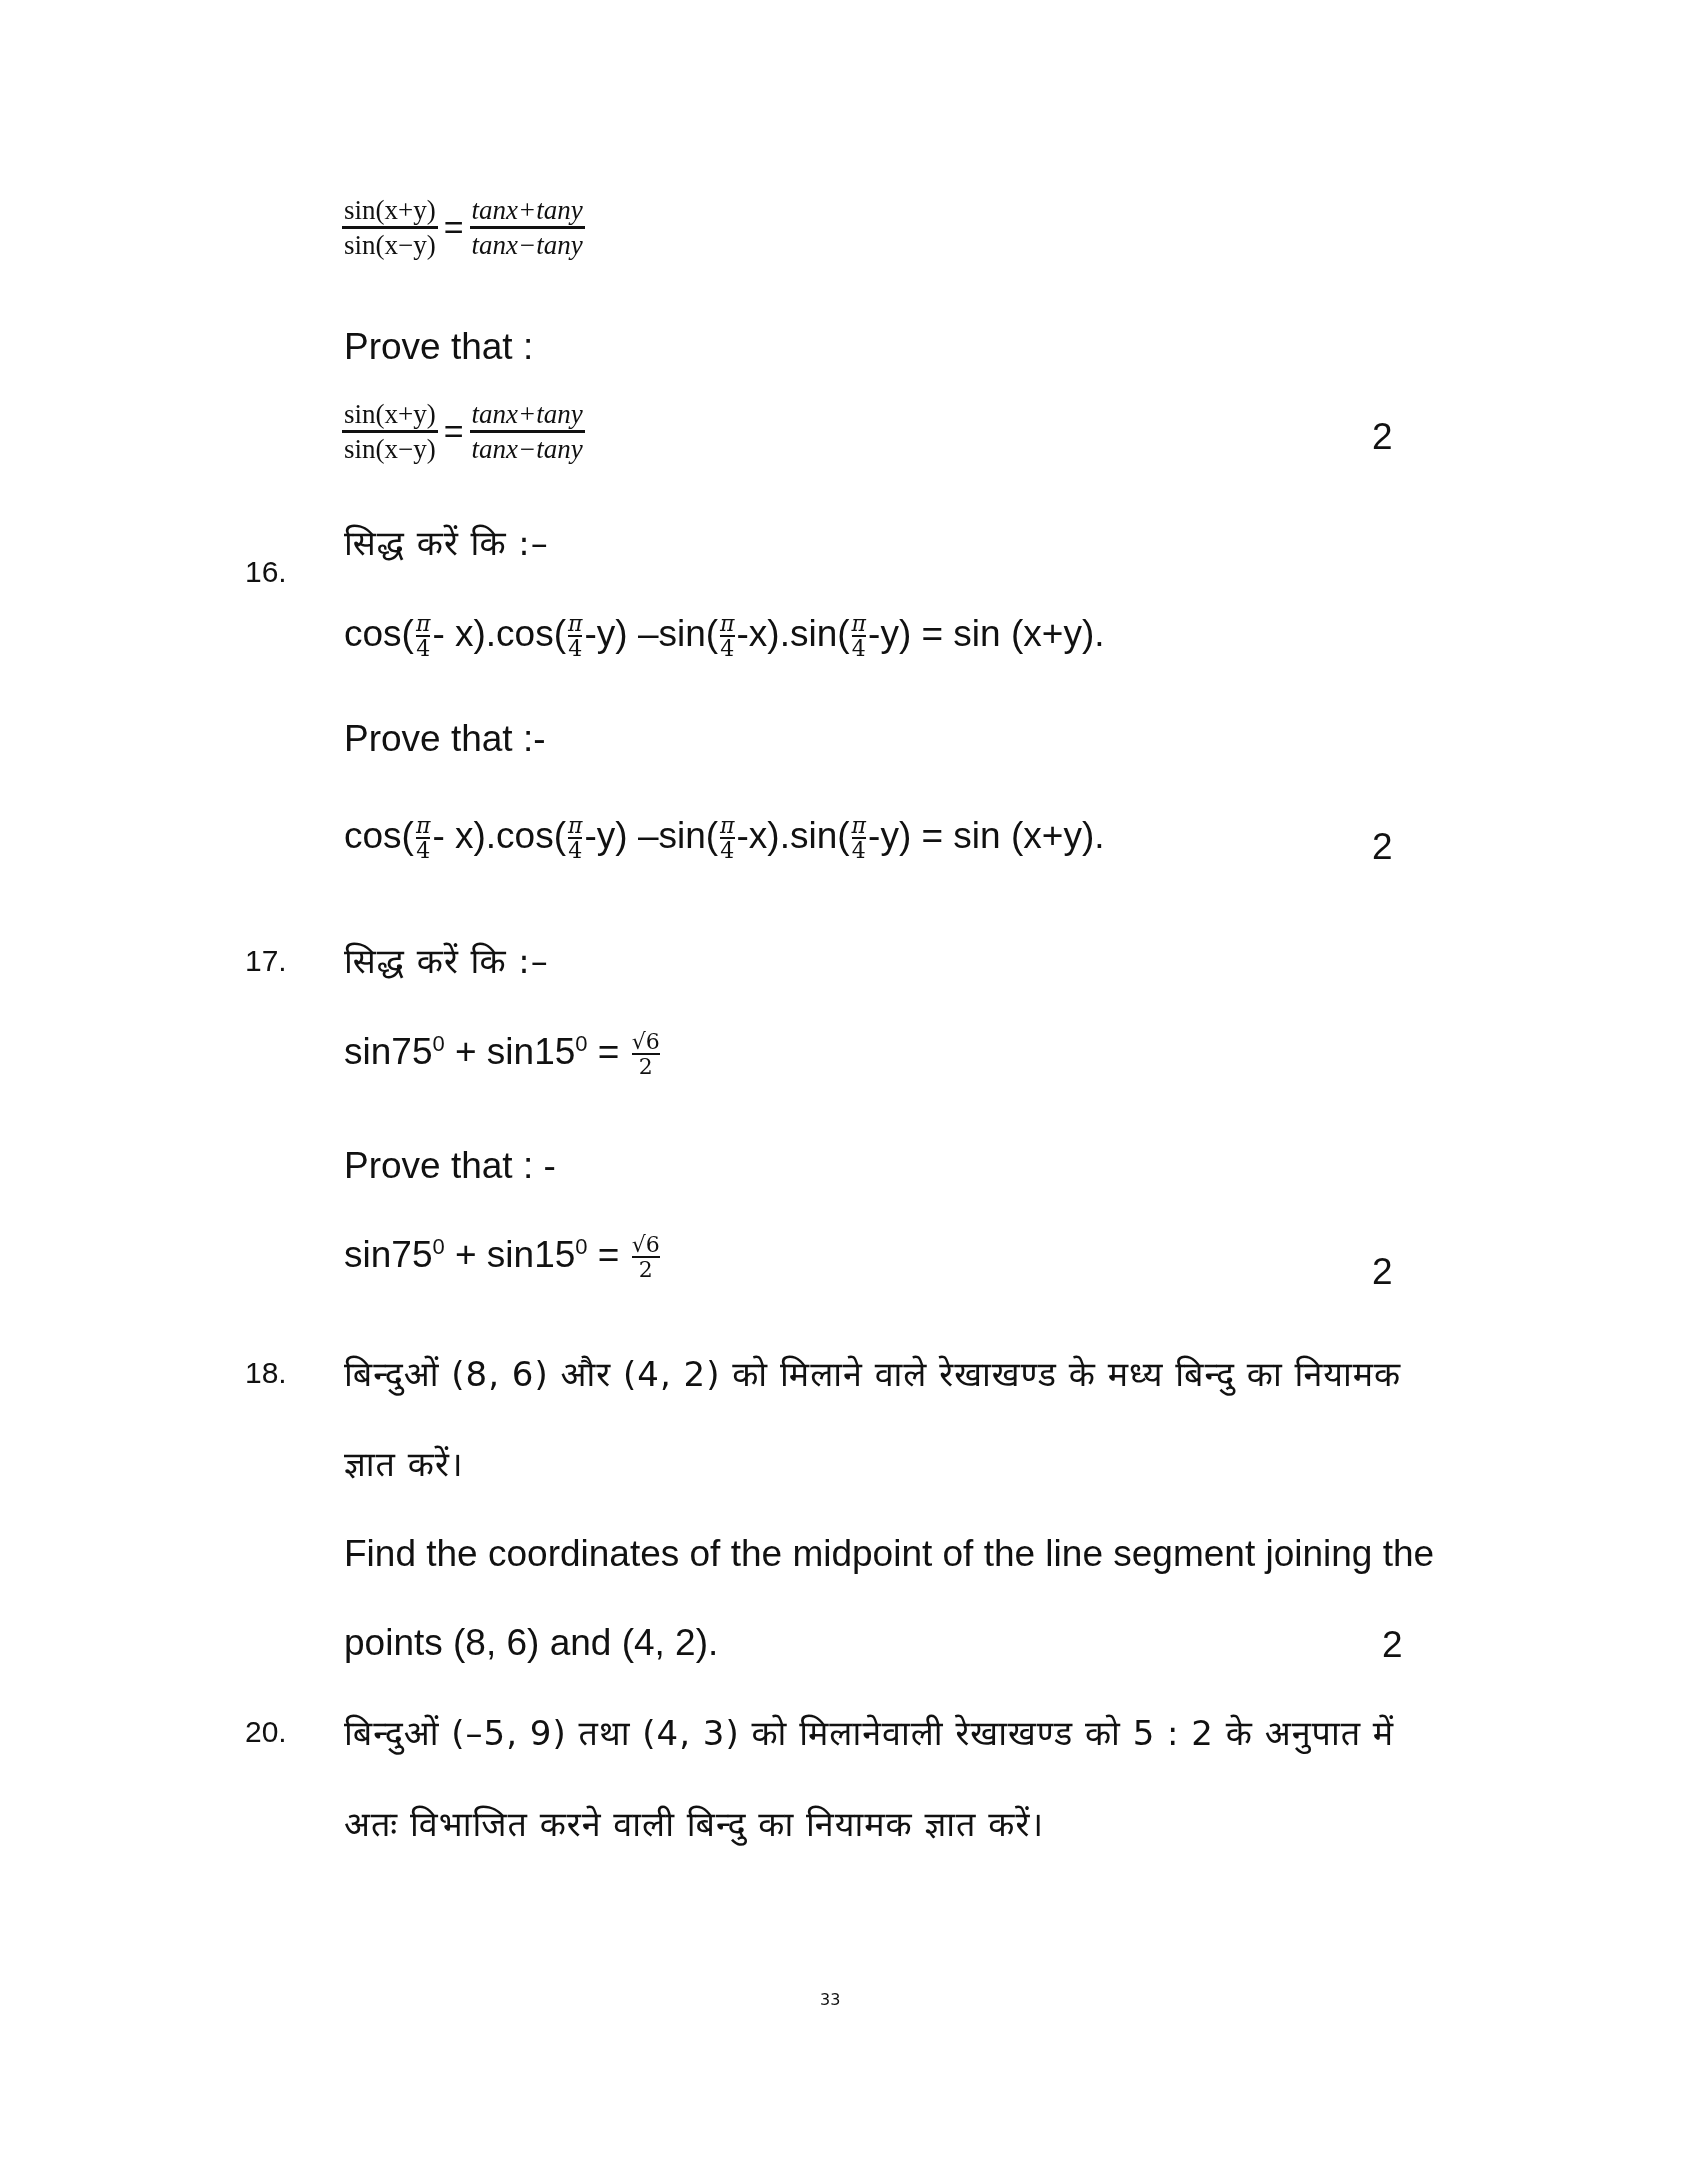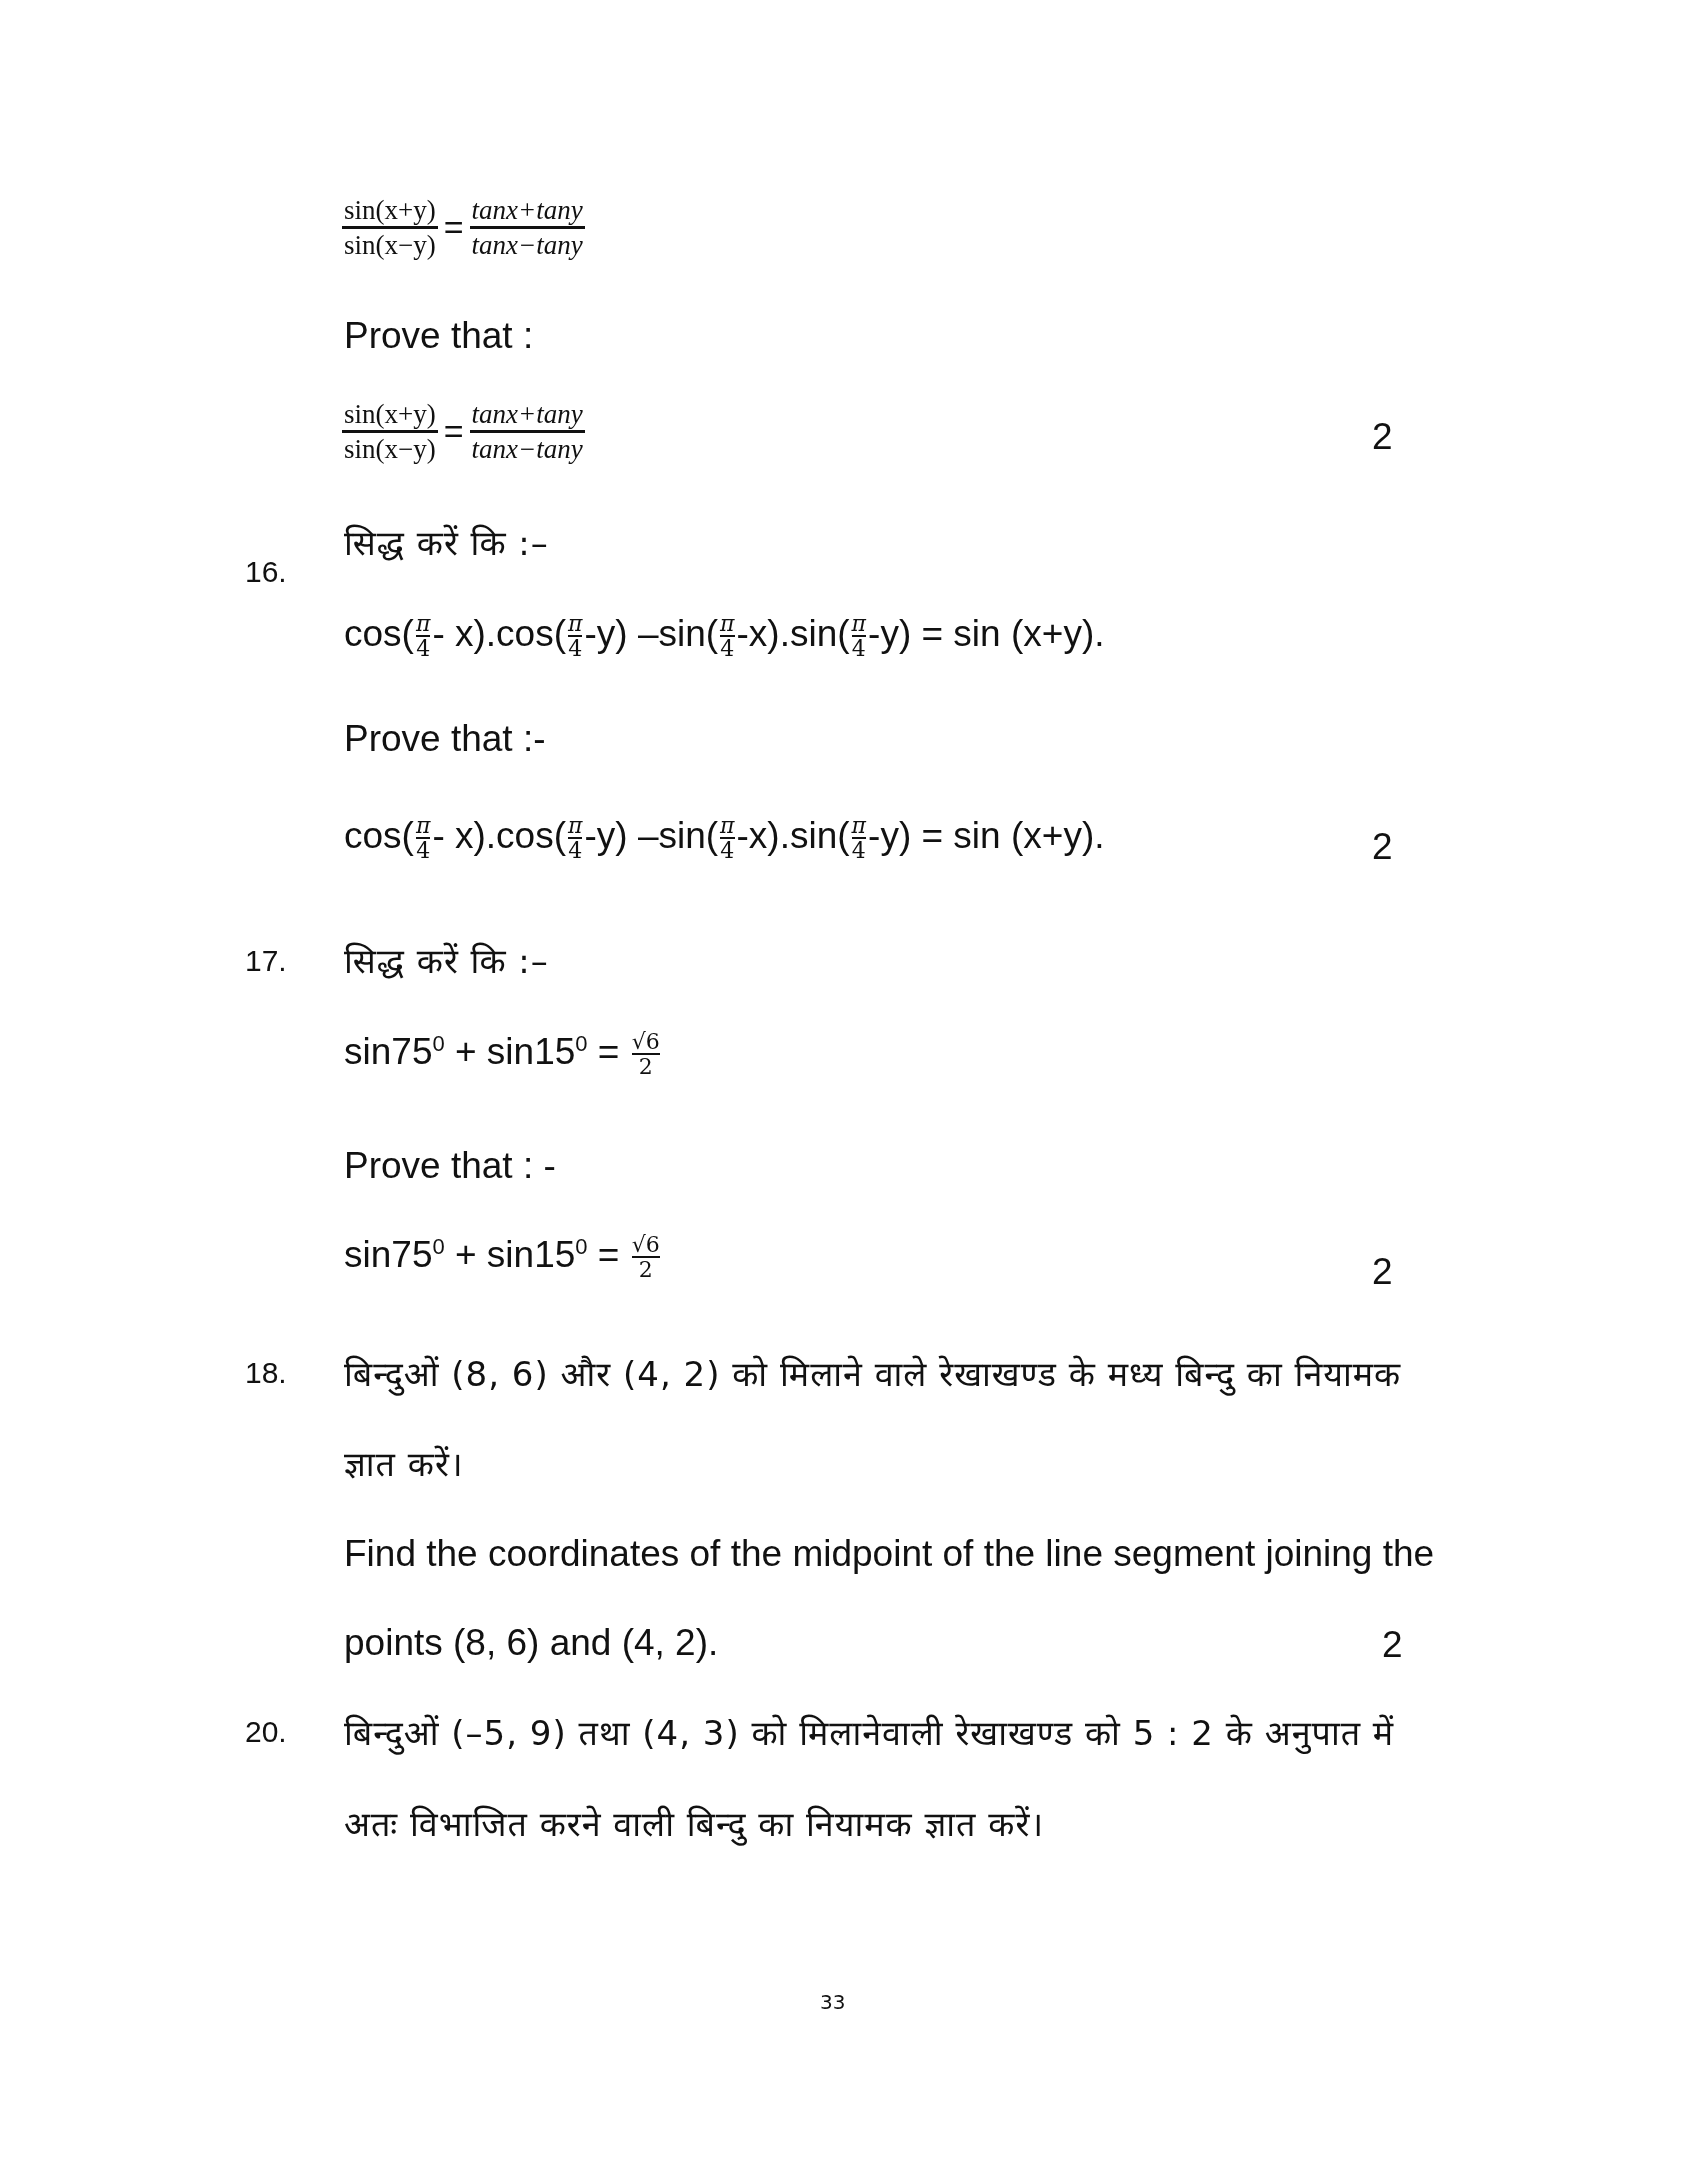--- a/index.html
+++ b/index.html
@@ -13,36 +13,36 @@
   .frac { display:inline-flex; flex-direction:column; align-items:center; vertical-align:middle; }
   .frac .num, .frac .den { font-family:Liberation Serif, serif; font-size:27px; line-height:1.2; padding:0 2px; }
   .frac .num { border-bottom:3px solid #111; }
   .ital { font-style:italic; }
   .eq { font-size:34px; margin:0 6px; vertical-align:middle; }
   .small-frac { display:inline-flex; flex-direction:column; align-items:center; vertical-align:middle; margin:0 2px; }
   .small-frac span { font-family:"DejaVu Serif", serif; font-size:22px; line-height:1.05; font-style:italic; }
   .small-frac .sn { border-bottom:2px solid #111; }
   .small-frac .sd { font-style:normal; }
   sup { font-size:22px; }
-  .pagenum { font-family:"DejaVu Sans", sans-serif; font-size:20px; left:820px; top:1990px; }
+  .pagenum { font-family:"DejaVu Sans", sans-serif; font-size:16px; left:820px; top:1990px; }
 </style>
 </head>
 <body>
 
 <div class="abs" style="left:342px; top:194px;">
   <span class="frac">
     <span class="num">sin(x+y)</span>
     <span class="den">sin(x−y)</span>
   </span><span class="eq">=</span><span class="frac">
     <span class="num ital">tanx+tany</span>
     <span class="den ital">tanx−tany</span>
   </span>
 </div>
 
-<div class="abs txt" style="left:344px; top:317px;text-align:right;">Prove that :</div>
+<div class="abs txt" style="left:344px; top:328px;text-align:right;">Prove that :</div>
 
 <div class="abs" style="left:342px; top:398px;">
   <span class="frac">
     <span class="num">sin(x+y)</span>
     <span class="den">sin(x−y)</span>
   </span><span class="eq">=</span><span class="frac">
     <span class="num ital">tanx+tany</span>
     <span class="den ital">tanx−tany</span>
   </span>
 </div>

